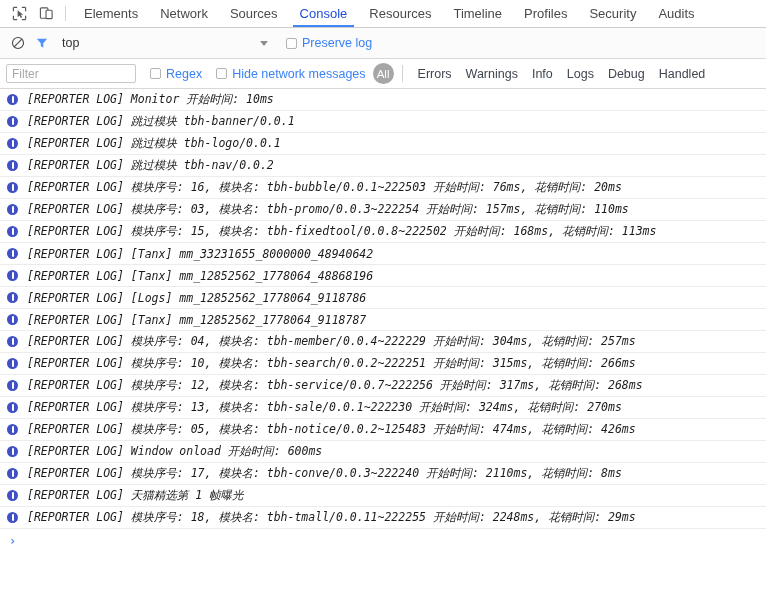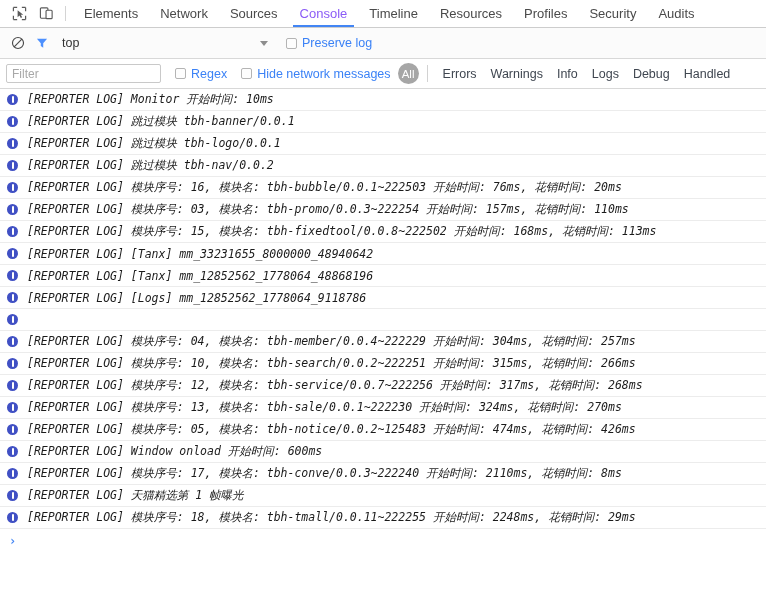--- a/index.html
+++ b/index.html
@@ -54,21 +54,21 @@
     padding: 0 11px;
     display: flex;
     align-items: center;
     font-size: 13px;
     color: #4a4a4a;
     cursor: pointer;
     position: relative;
     white-space: nowrap;
   }
   .tab.active {
-    color: #8b5cf6;
+    color: #1d4ed8;
   }
   .tab.active::after {
     content: "";
     position: absolute;
     left: 4px;
     right: 4px;
     bottom: 0;
     height: 2px;
     background: #4285f4;
   }
@@ -136,21 +136,21 @@
   .toolbar3 {
     height: 29px;
     min-height: 29px;
     display: flex;
     align-items: center;
     background: #ffffff;
     border-bottom: 1px solid #d8d8d8;
     padding-left: 6px;
   }
   .filter-input {
-    width: 155px;
+    width: 130px;
     height: 19px;
     border: 1px solid #c9c9c9;
     border-radius: 2px;
     background: #fff;
     font-family: "Liberation Sans", sans-serif;
     font-size: 12px;
     color: #333;
     padding: 0 5px;
     box-sizing: border-box;
     outline: none;
@@ -266,24 +266,24 @@
       <div class="tab">
           <span>Network</span>
         </div>
       <div class="tab">
           <span>Sources</span>
         </div>
       <div class="tab active">
           <span>Console</span>
         </div>
       <div class="tab">
+          <span>Resources</span>
+        </div>
+      <div class="tab">
           <span>Timeline</span>
-        </div>
-      <div class="tab">
-          <span>Resources</span>
         </div>
       <div class="tab">
           <span>Profiles</span>
         </div>
       <div class="tab">
           <span>Security</span>
         </div>
       <div class="tab">
           <span>Audits</span>
         </div>
@@ -368,20 +368,21 @@
       <div class="row">
         <span class="info-ico"></span>
         <span class="msg">[REPORTER LOG] [Tanx] mm_12852562_1778064_48868196</span>
       </div>
       <div class="row">
         <span class="info-ico"></span>
         <span class="msg">[REPORTER LOG] [Logs] mm_12852562_1778064_9118786</span>
       </div>
       <div class="row">
         <span class="info-ico"></span>
+        <span class="msg">[REPORTER LOG] [Tanx] mm_12852562_1778064_9118787</span>
       </div>
       <div class="row">
         <span class="info-ico"></span>
         <span class="msg">[REPORTER LOG] 模块序号: 04, 模块名: tbh-member/0.0.4~222229 开始时间: 304ms, 花销时间: 257ms</span>
       </div>
       <div class="row">
         <span class="info-ico"></span>
         <span class="msg">[REPORTER LOG] 模块序号: 10, 模块名: tbh-search/0.0.2~222251 开始时间: 315ms, 花销时间: 266ms</span>
       </div>
       <div class="row">

